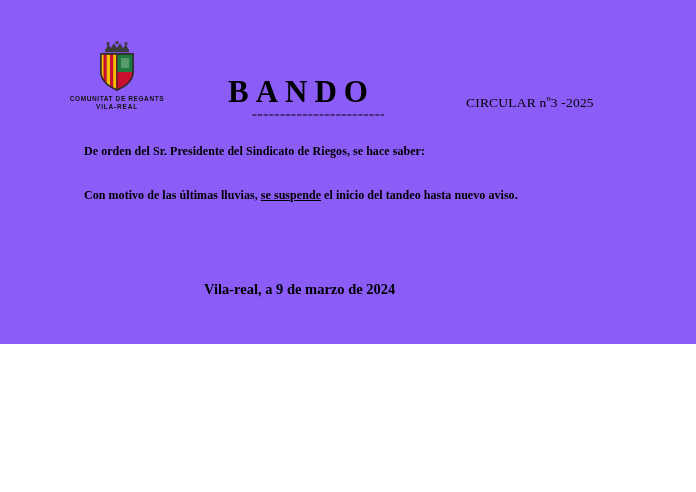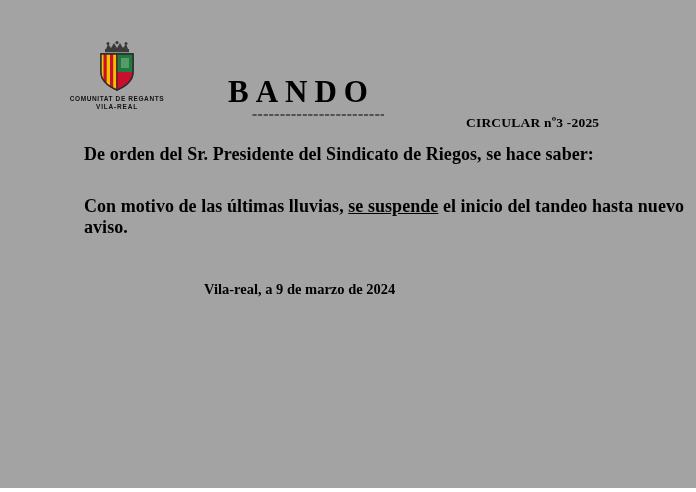--- a/index.html
+++ b/index.html
@@ -10,22 +10,22 @@
     width: 696px;
     height: 492px;
     background: #ffffff;
     font-family: "Liberation Serif", serif;
     color: #000000;
     overflow: hidden;
   }
   .page {
     position: relative;
     width: 696px;
-    height: 488px;
-    background: #a3a3a3;
+    height: 344px;
+    background: #8b5cf6;
   }
 
   
   .logo-block {
     position: absolute;
     left: 52px;
     top: 40px;
     width: 130px;
     text-align: center;
   }
@@ -78,34 +78,33 @@
     color: #000000;
     white-space: nowrap;
   }
 
   
   .circular-ref {
     position: absolute;
     left: 466px;
     top: 95px;
     font-size: 13.5px;
-    font-weight: 700;
+    font-weight: 400;
     letter-spacing: 0.2px;
-    margin-top: 20px;
   }
 
   
   .para {
     position: absolute;
-    font-size: 18px;
+    font-size: 12px;
     font-weight: 700;
     letter-spacing: 0.05px;
   }
   .para-1 { left: 84px; top: 144px; }
-  .para-2 { left: 84px; top: 196px; }
+  .para-2 { left: 84px; top: 188px; }
   .para-2 .underline {
     text-decoration: underline;
   }
   .para-date {
     position: absolute;
     left: 204px;
     top: 281px;
     font-size: 14.5px;
     font-weight: 700;
   }

